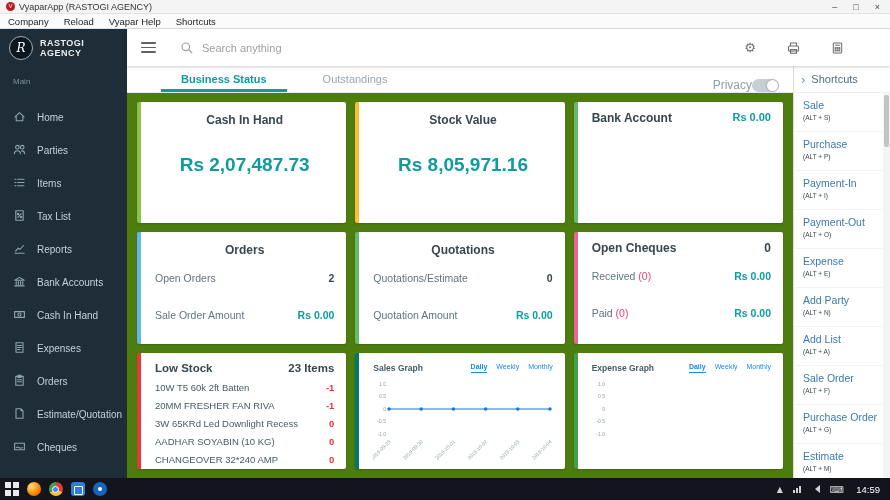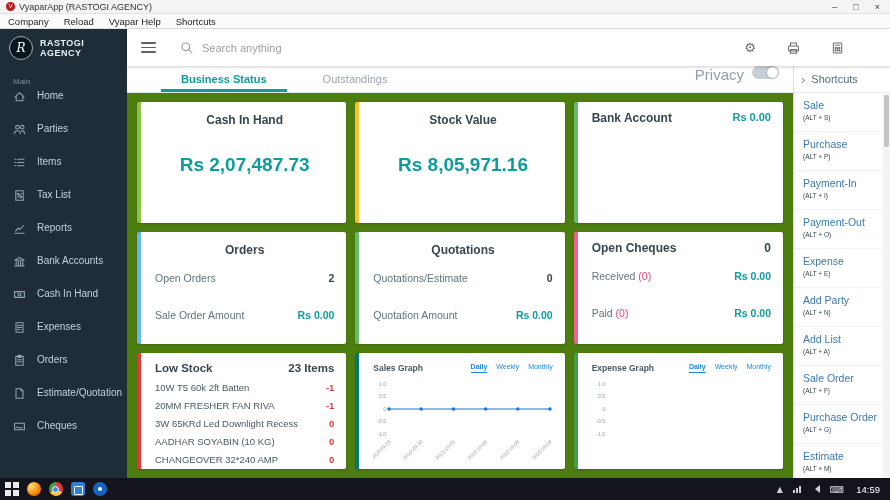--- a/index.html
+++ b/index.html
@@ -19,21 +19,21 @@
 
   
   .app{flex:1;display:flex;min-height:0}
 
   
   .sidebar{width:127px;background:#1e2d38;display:flex;flex-direction:column;flex:none;overflow:hidden}
   .logo-row{display:flex;align-items:center;gap:7px;padding:7px 9px;height:38px}
   .logo-circle{width:24px;height:24px;border-radius:50%;background:#0b161f;border:1px solid #9fb2bb;color:#fff;font-family:"DejaVu Serif",serif;font-style:italic;font-size:12px;display:flex;align-items:center;justify-content:center;flex:none}
   .company-name{font-size:9px;font-weight:bold;letter-spacing:.5px;color:#eceff1}
   .section-label{font-size:8px;color:#7d909b;padding:10px 13px 4px}
-  .nav-item{display:flex;align-items:flex-start;gap:11px;height:33px;padding:0 13px;font-size:10px;color:#c5d1d8;cursor:pointer}
+  .nav-item{display:flex;align-items:flex-end;gap:11px;height:33px;padding:0 13px;font-size:10px;color:#c5d1d8;cursor:pointer}
   .nav-item svg{flex:none;stroke:#8fa4ae;fill:none;stroke-width:1.1;stroke-linecap:round;stroke-linejoin:round}
 
   
   .main-col{flex:1;display:flex;flex-direction:column;min-width:0}
   .topbar{height:37px;background:#fff;display:flex;align-items:center;padding:0 14px;box-shadow:0 1px 3px rgba(0,0,0,.2);position:relative;z-index:3}
   .hamburger{width:15px;display:flex;flex-direction:column;gap:3px;margin-right:24px;cursor:pointer}
   .hamburger span{height:1.6px;background:#616161;border-radius:1px}
   .search-wrap{display:flex;align-items:center;gap:8px;flex:1}
   .search-input{border:none;outline:none;font-size:11px;color:#333;flex:1;background:transparent}
   .search-input::placeholder{color:#9e9e9e}
@@ -42,21 +42,21 @@
   .top-icons svg{stroke:#6d6d6d;fill:none;stroke-width:1.1;cursor:pointer}
 
   .content-row{flex:1;display:flex;min-height:0}
   .center{flex:1;display:flex;flex-direction:column;background:#4d7c0f;min-width:0}
 
   
   .tabbar{height:27px;background:#fff;border-bottom:1px solid #e6e6e6;display:flex;align-items:stretch;padding-left:26px;flex:none}
   .tab{display:flex;align-items:center;padding:0 28px;font-size:11px;color:#9aa7ad;position:relative;cursor:pointer}
   .tab.active{color:#0e9c9e;font-weight:bold}
   .tab.active::after{content:"";position:absolute;left:8px;right:8px;bottom:0;height:3px;background:#0e9c9e}
-  .privacy{margin-left:auto;display:flex;align-items:flex-start;gap:8px;padding-right:14px;font-size:15px;color:#8fa0a7}
+  .privacy{margin-left:auto;display:flex;align-items:flex-end;padding-right:14px;font-size:12px;color:#8fa0a7}
   .toggle{width:27px;height:13px;border-radius:7px;background:#c6cfd3;position:relative;cursor:pointer;flex:none}
   .toggle::after{content:"";position:absolute;right:1px;top:1px;width:11px;height:11px;border-radius:50%;background:#fff;box-shadow:0 0 2px rgba(0,0,0,.4)}
 
   
   .cards{flex:1;padding:9px 10px;display:grid;grid-template-columns:repeat(3,1fr);grid-template-rows:121px 112px 1fr;gap:9px;overflow:hidden}
   .card{background:#fff;border-radius:2px;box-shadow:0 1px 2px rgba(0,0,0,.18);border-left:4px solid transparent;padding:9px 12px 8px 14px;overflow:hidden}
   .bl-green{border-left-color:#8bc34a}
   .bl-yellow{border-left-color:#fbc02d}
   .bl-green2{border-left-color:#66bb6a}
   .bl-blue{border-left-color:#64b5f6}

